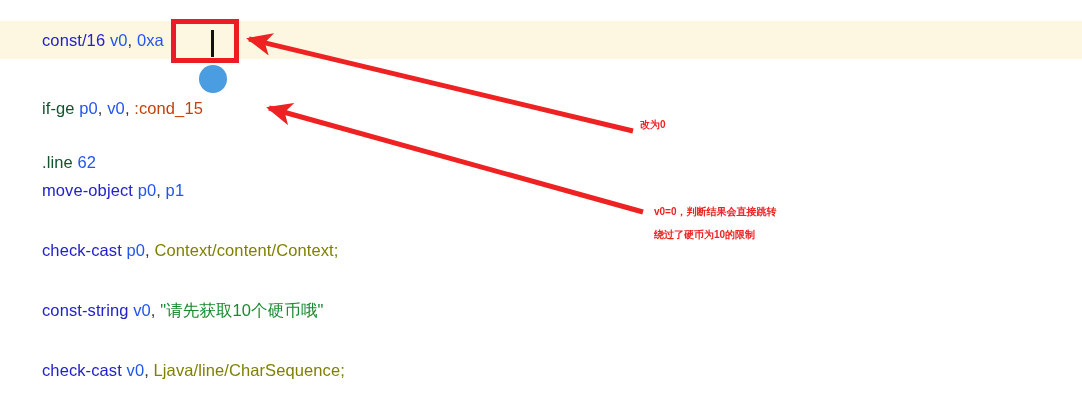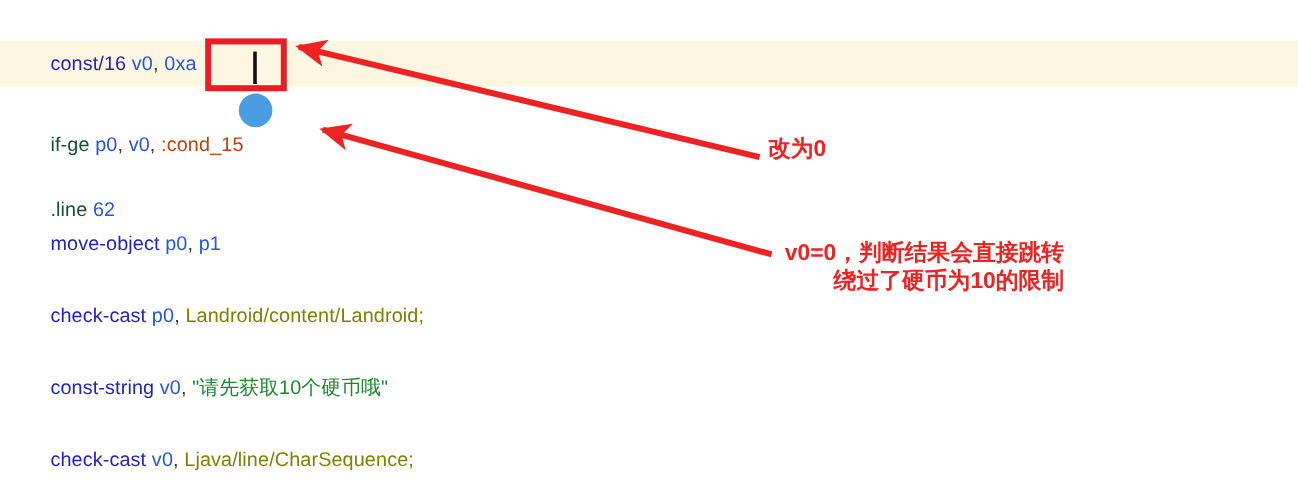--- a/index.html
+++ b/index.html
@@ -16,21 +16,20 @@
     -webkit-font-smoothing: antialiased;
   }
 
   
   #code-surface {
     position: absolute;
     left: 0; top: 0;
     width: 1082px;
     height: 333px;
     background: #ffffff;
-    margin-top: 13px;
   }
 
   .hl-band {
     position: absolute;
     left: 0;
     width: 1082px;
     background: #fdf6e1;
   }
 
   .code-line {
@@ -78,38 +77,38 @@
     left: 0; top: 0;
     width: 1082px;
     height: 406px;
     pointer-events: none;
   }
   .anno-text {
     position: absolute;
     color: #ee2222;
     font-family: "Liberation Sans", sans-serif;
     font-weight: bold;
-    font-size: 19px;
+    font-size: 10px;
     line-height: 23px;
     white-space: pre;
   }
 </style>
 </head>
 <body>
 
 <div id="code-surface">
   <div id="hl-container">
       <div class="hl-band" style="top: 21px; height: 38px; background: rgb(253, 246, 225);"></div>
     </div>
   <div id="lines-container">
       <div class="code-line" style="top: 30px;"><span class="tok-op">const/16</span><span class="tok-punc"> </span><span class="tok-reg">v0</span><span class="tok-punc">, </span><span class="tok-num">0xa</span></div>
       <div class="code-line" style="top: 98px;"><span class="tok-opred">if-ge</span><span class="tok-punc"> </span><span class="tok-reg">p0</span><span class="tok-punc">, </span><span class="tok-reg">v0</span><span class="tok-punc">, </span><span class="tok-label">:cond_15</span></div>
       <div class="code-line" style="top: 152px;"><span class="tok-opred">.line</span><span class="tok-punc"> </span><span class="tok-num">62</span></div>
       <div class="code-line" style="top: 180px; text-align: right;"><span class="tok-op">move-object</span><span class="tok-punc"> </span><span class="tok-reg">p0</span><span class="tok-punc">, </span><span class="tok-reg">p1</span></div>
-      <div class="code-line" style="top: 240px;"><span class="tok-op">check-cast</span><span class="tok-punc"> </span><span class="tok-reg">p0</span><span class="tok-punc">, </span><span class="tok-type">Landroid/content/Landroid;</span></div>
+      <div class="code-line" style="top: 240px;"><span class="tok-op">check-cast</span><span class="tok-punc"> </span><span class="tok-reg">p0</span><span class="tok-punc">, </span><span class="tok-type">Context/content/Context;</span></div>
       <div class="code-line" style="top: 300px;"><span class="tok-op">const-string</span><span class="tok-punc"> </span><span class="tok-reg">v0</span><span class="tok-punc">, </span><span class="tok-str">"请先获取10个硬币哦"</span></div>
       <div class="code-line" style="top: 360px;"><span class="tok-op">check-cast</span><span class="tok-punc"> </span><span class="tok-reg">v0</span><span class="tok-punc">, </span><span class="tok-type">Ljava/line/CharSequence;</span></div>
     </div>
 
   <div id="edit-box" style="left: 171px; top: 19px; width: 68px; height: 44px; border-color: rgb(236, 28, 36);">
     <div id="caret" style="left: 35px; top: 6px; height: 27px; display: block;"></div>
   </div>
 
   <div id="touch-dot" style="left: 199px; top: 65px; width: 28px; height: 28px; background: rgb(74, 157, 224);"></div>
 </div>
@@ -122,16 +121,16 @@
   </defs>
   <g id="arrows-group">
       <line x1="633" y1="131" x2="249" y2="39" stroke="#ee2222" stroke-width="5" stroke-linecap="butt" marker-end="url(#arrowhead)"></line>
       <line x1="643" y1="212" x2="269" y2="108" stroke="#ee2222" stroke-width="5" stroke-linecap="butt" marker-end="url(#arrowhead)"></line>
     </g>
 </svg>
 
 <div id="annotation-layer">
   <div id="notes-container">
       <div class="anno-text" style="left: 640px; top: 113px; color: rgb(238, 34, 34);">改为0</div>
-      <div class="anno-text" style="left: 654px; top: 200px; color: rgb(238, 34, 34); text-align: right;">v0=0，判断结果会直接跳转
+      <div class="anno-text" style="left: 654px; top: 200px; color: rgb(238, 34, 34);">v0=0，判断结果会直接跳转
 绕过了硬币为10的限制</div>
     </div>
 </div>
 
 </body></html>

